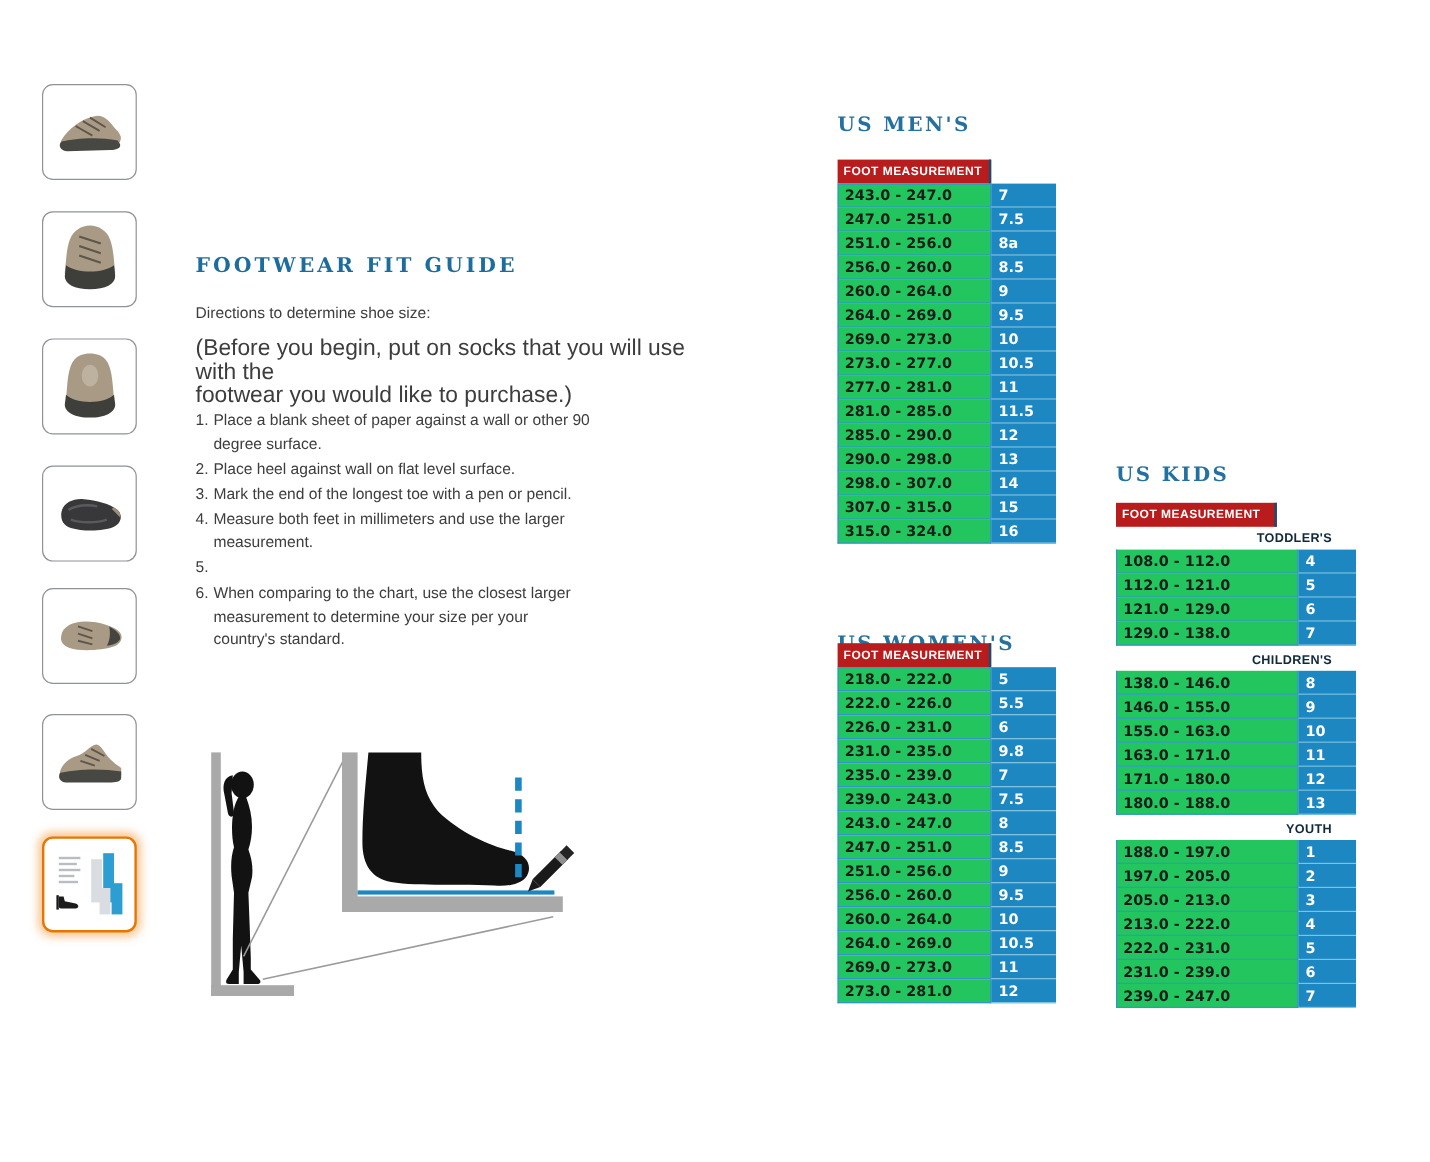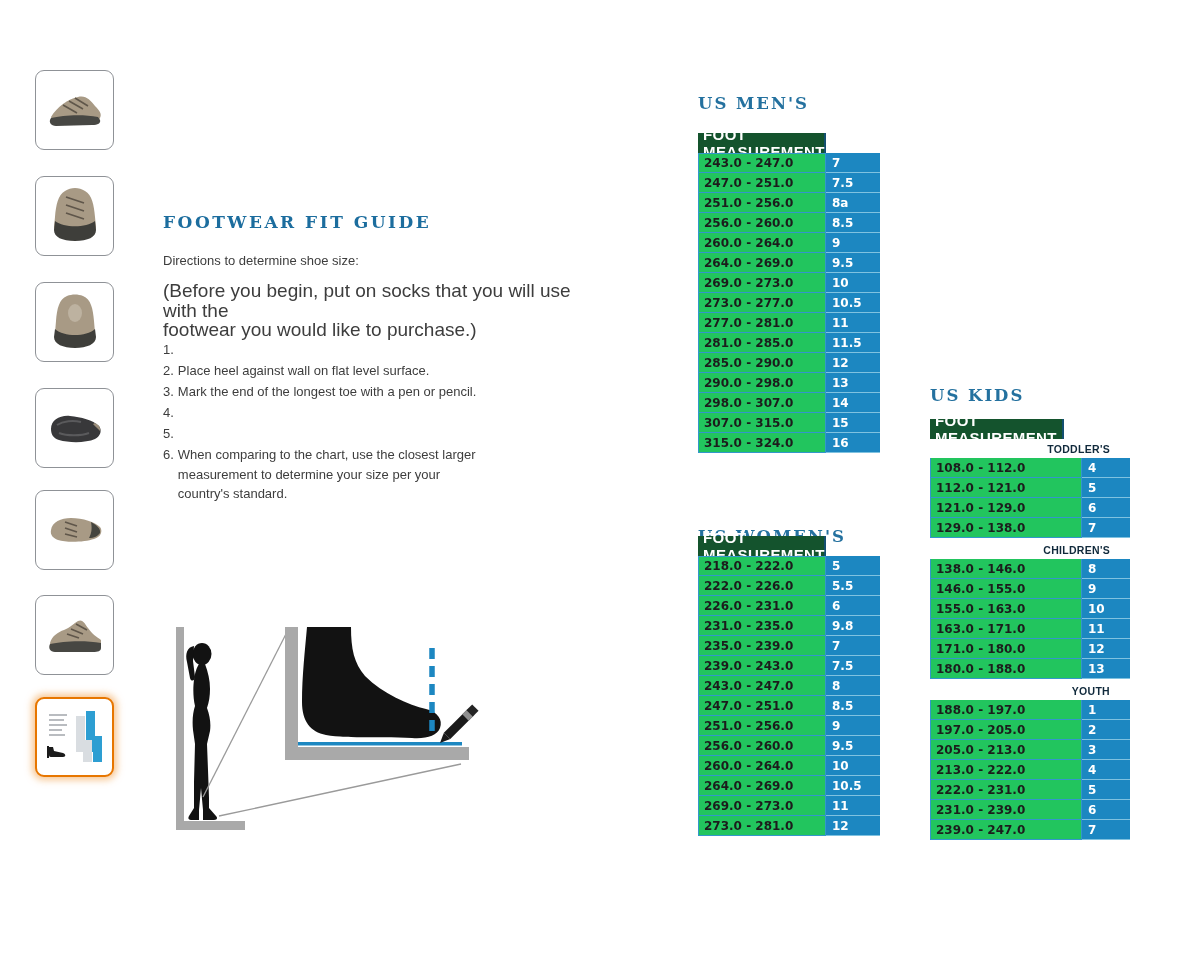--- a/index.html
+++ b/index.html
@@ -36,22 +36,22 @@
   .step-text { font-size:13px; line-height:19.5px; color:#3d3d3d; white-space:pre-line; }
   
   .diagram { position:absolute; left:163px; top:592px; width:330px; height:256px; }
   
   .table-title {
     position:absolute; font-family:"DejaVu Serif", serif; font-weight:bold;
     font-size:16.5px; letter-spacing:2px; color:#24719f;
   }
   .size-table { position:absolute; }
   .thead {
-    height:20px; background:#14532d; color:#fff; display:flex; align-items:center;
-    font-size:15px; font-weight:bold; letter-spacing:.4px; padding-left:5px;
+    height:20px; background:#b91c1c; color:#fff; display:flex; align-items:center;
+    font-size:10px; font-weight:bold; letter-spacing:.4px; padding-left:5px;
     border-right:2px solid #134f70; width:128px;
   }
   .trow { display:flex; height:20px; }
   .mcell {
     width:128px; background:#22c55e; border:1px solid #3397cb; border-top:0;
     font-family:"DejaVu Sans", sans-serif; font-size:12px; font-weight:bold; color:#1c1c1c;
     display:flex; align-items:center; padding-left:5px;
   }
   .trow:first-of-type .mcell { border-top:1px solid #3397cb; }
   .scell {
@@ -133,31 +133,35 @@
 </div>
 
 <div class="guide-title">FOOTWEAR FIT GUIDE</div>
 <div class="guide-intro1">Directions to determine shoe size:</div>
 <div class="guide-intro2">(Before you begin, put on socks that you will use with the
 footwear you would like to purchase.)</div>
 
 <div class="steps">
   <div class="step">
     <span class="step-num">1.</span>
+    <span class="step-text">Place a blank sheet of paper against a wall or other 90
+degree surface.</span>
   </div>
   <div class="step">
     <span class="step-num">2.</span>
     <span class="step-text">Place heel against wall on flat level surface.</span>
   </div>
   <div class="step">
     <span class="step-num">3.</span>
     <span class="step-text">Mark the end of the longest toe with a pen or pencil.</span>
   </div>
   <div class="step">
     <span class="step-num">4.</span>
+    <span class="step-text">Measure both feet in millimeters and use the larger
+measurement.</span>
   </div>
   <div class="step">
     <span class="step-num">5.</span>
   </div>
   <div class="step">
     <span class="step-num">6.</span>
     <span class="step-text">When comparing to the chart, use the closest larger
 measurement to determine your size per your
 country's standard.</span>
   </div>

